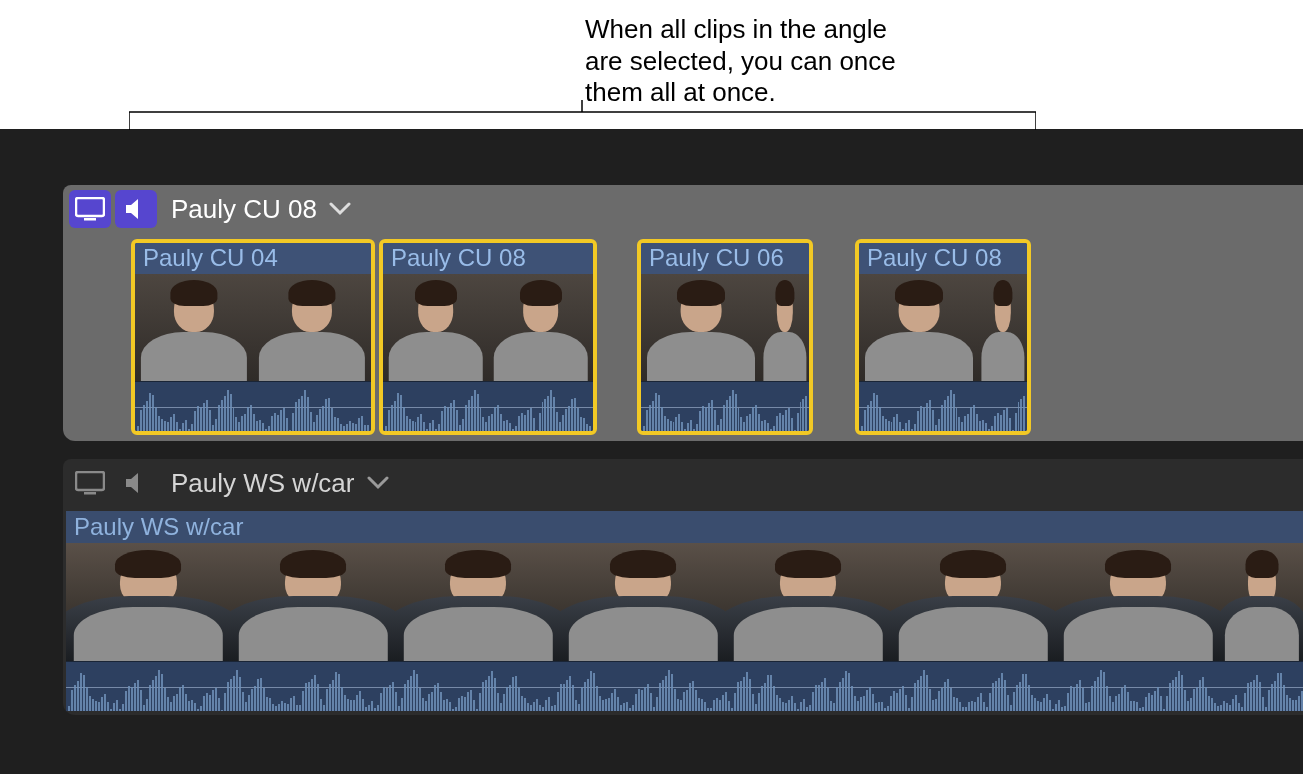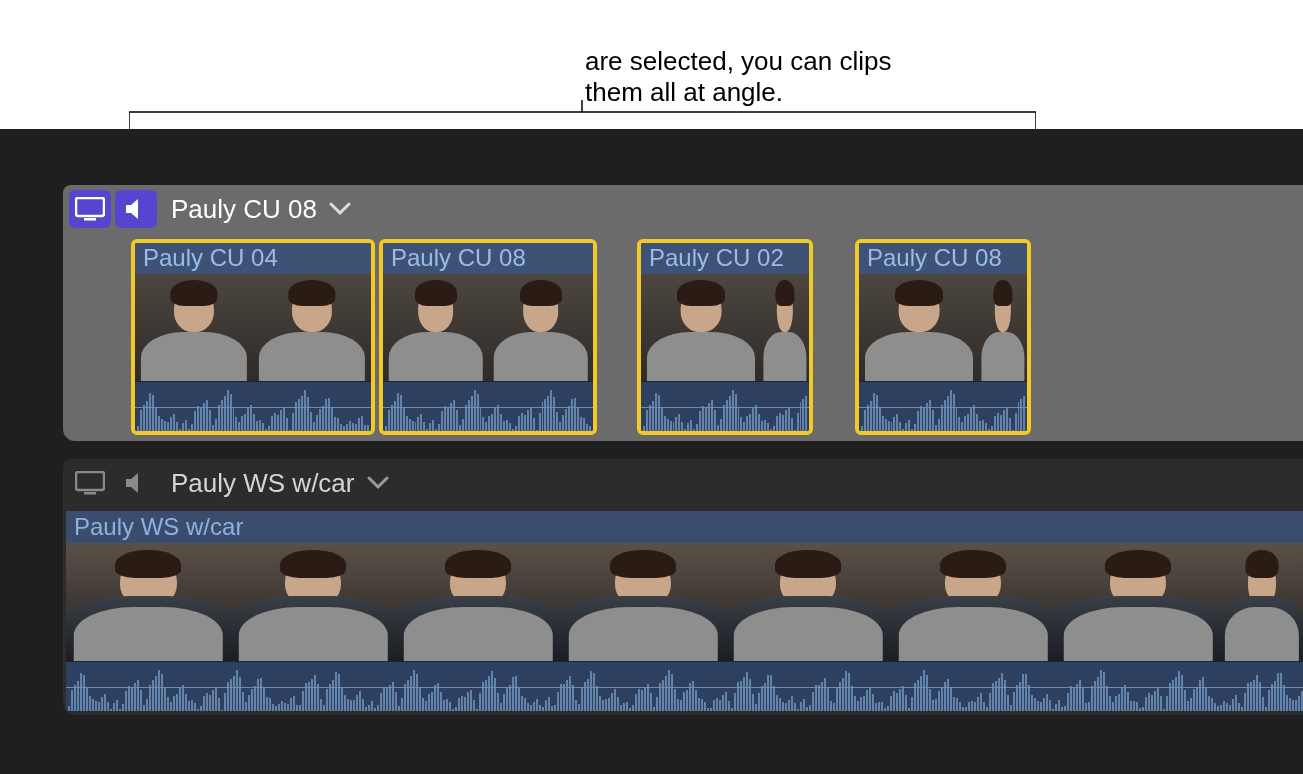--- a/index.html
+++ b/index.html
@@ -230,23 +230,23 @@
 
     .gap-spacer { flex-shrink:0; }
 
     svg.icon { display:block; }
   </style>
 </head>
 <body>
 
 <div class="callout-area">
   <div class="callout-text">
-    <br>
-    <span>are selected, you can clips</span><br>
-    <span>them all at angle.</span>
+    <span>When all clips in the angle</span><br>
+    <span>are selected, you can once</span><br>
+    <span>them all at once.</span>
   </div>
   <svg class="callout-bracket" viewBox="0 0 907 30" preserveAspectRatio="none">
     <path d="M0 30 L0 12 L907 12 L907 30" stroke="#000" stroke-width="1.5" fill="none"></path>
     <path d="M453 12 L453 0" stroke="#000" stroke-width="1.5" fill="none"></path>
   </svg>
 </div>
 
 <div class="editor-bg">
 
   <div class="angle-row">
@@ -452,21 +452,21 @@
               <span style="height:29%"></span>
               <span style="height:27%"></span>
               <span style="height:15%"></span>
               <span style="height:10%"></span>
             </div>
           </div>
       </div>
       <div class="gap-spacer" style="width:40px"></div>
 
       <div class="clip" style="width:176px">
-        <div class="clip-label">Pauly CU 02</div>
+        <div class="clip-label">Pauly CU 06</div>
         <div class="clip-thumb">
           <div class="clip-thumb-half">
               <div class="person"></div>
               <div class="shirt"></div>
             </div>
           <div class="clip-thumb-half" style="flex:0.4">
               <div class="person"></div>
               <div class="shirt"></div>
             </div>
         </div>

